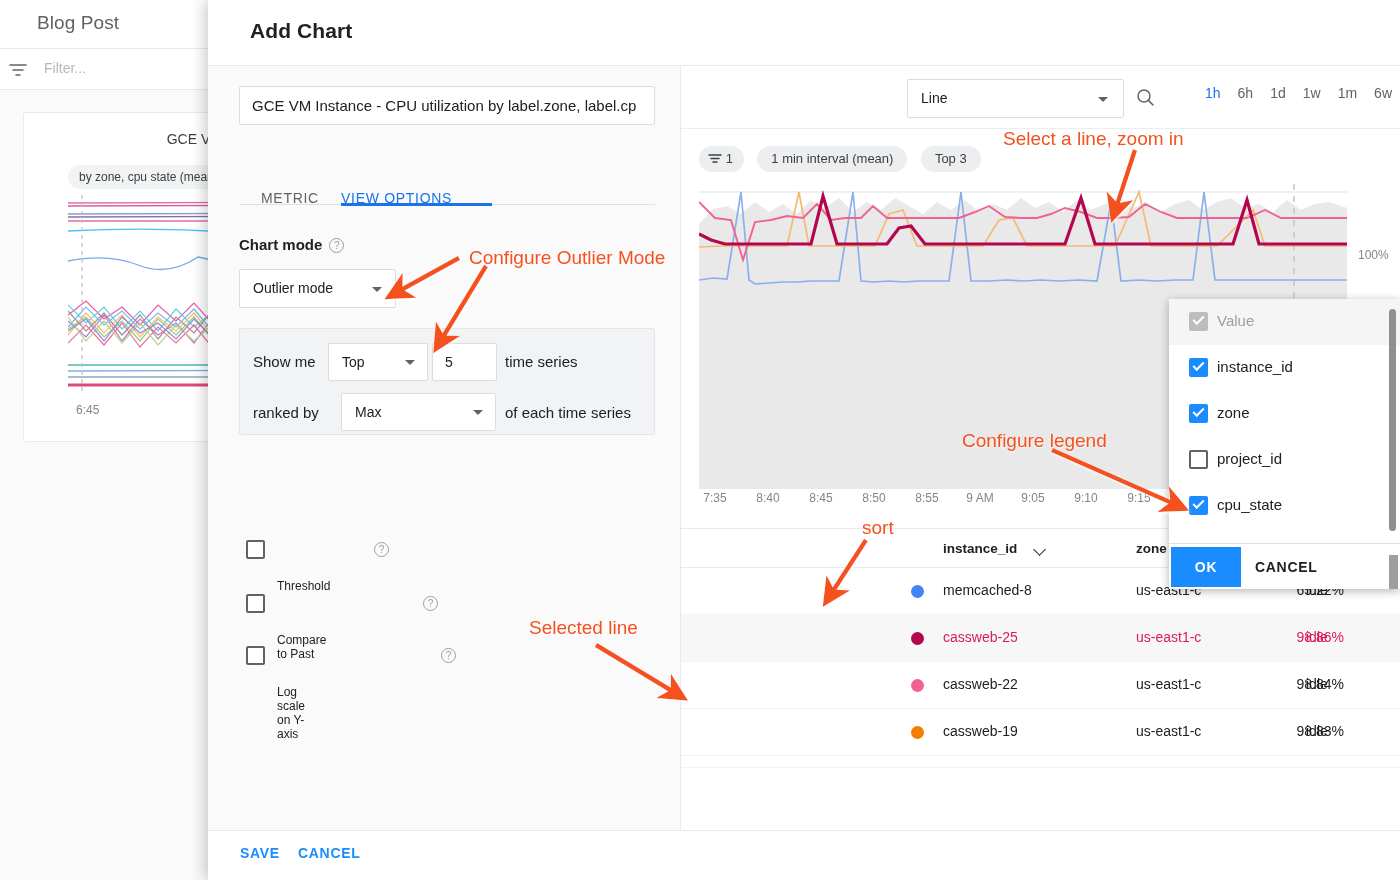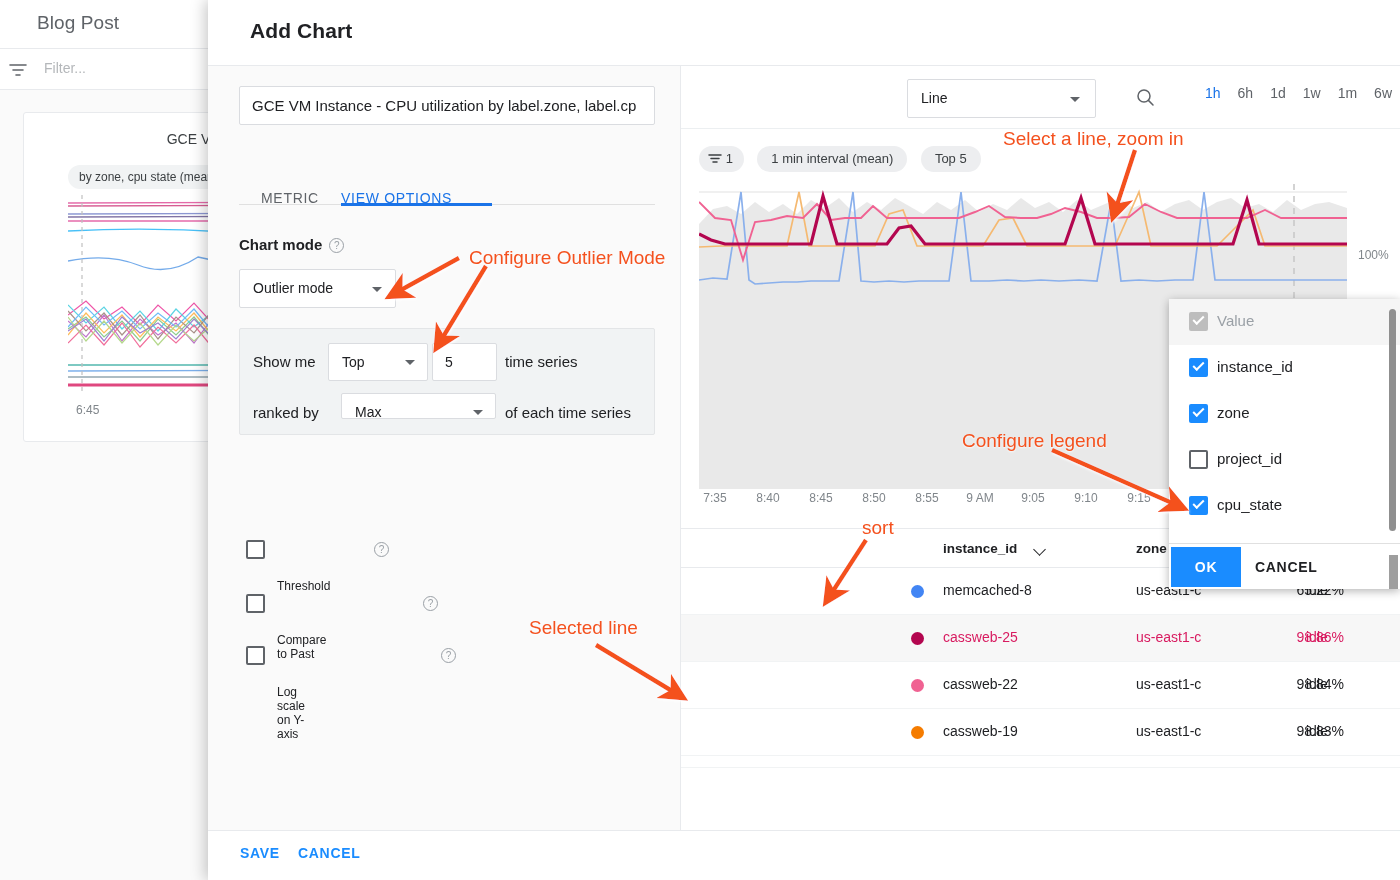--- a/index.html
+++ b/index.html
@@ -125,21 +125,21 @@
   .op-timeseries { left: 265px; top: 24px; }
   .op-rankedby { left: 13px; top: 75px; }
   .op-ofeach { left: 265px; top: 75px; }
   #top-select { left: 88px; top: 14px; width: 100px; height: 38px; line-height: 36px; }
   #top-select .caret { right: 12px; top: 16px; }
   #count-input {
     position: absolute; left: 192px; top: 14px; width: 65px; height: 38px;
     background: #fff; border: 1px solid #dadce0; border-radius: 2px;
     font-size: 14px; color: #202124; padding: 0 12px; font-family: inherit; outline: none;
   }
-  #rank-select { left: 101px; top: 64px; width: 155px; height: 26px; line-height: 36px; }
+  #rank-select { left: 101px; top: 64px; width: 155px; height: 38px; line-height: 36px; }
   #rank-select .caret { right: 12px; top: 16px; }
 
   .cb-row { position: absolute; left: 31px; height: 22px; }
   .cb-box {
     position: absolute; left: 7px; top: 0; width: 19px; height: 19px;
     border: 2px solid #5f6368; border-radius: 2px; background: #fff;
   }
   .cb-label { position: absolute; left: 38px; top: -1px; font-size: 12px; color: #202124; margin-top: 40px; }
   .cb-help { position: absolute; top: 2px; }
   #cb-threshold { top: 474px; }
@@ -160,21 +160,21 @@
   
   .right-pane {
     position: absolute; left: 473px; top: 65px; width: 719px; height: 765px;
     background: #ffffff; border-top: 1px solid #e8eaed;
   }
   .rp-toolbar {
     position: absolute; left: 0; top: 0; width: 719px; height: 63px;
     border-bottom: 1px solid #eceff1; background: #fff;
   }
   #chart-type-select {
-    left: 226px; top: 13px; width: 189px; height: 39px; line-height: 37px;
+    left: 226px; top: 13px; width: 217px; height: 39px; line-height: 37px;
     position: absolute;
   }
   #chart-type-select .caret { right: 15px; top: 17px; }
   .search-icon { position: absolute; left: 455px; top: 22px; }
   .ranges { position: absolute; right: 8px; top: 18px; }
   .range {
     display: inline-block; font-size: 14px; color: #5f6368; margin-left: 17px; cursor: pointer;
   }
   .range.active { color: #1a73e8; }
 
@@ -421,21 +421,21 @@
       <div class="chips">
         <span class="chip icon-chip">
           <span>
             <svg width="14" height="11" viewBox="0 0 14 11" style="vertical-align:-1px">
                 <path d="M1 2h12M3 5.5h8M5 9h4" stroke="#3c4043" stroke-width="1.5" stroke-linecap="round" fill="none"></path>
               </svg>
           </span>
           <span>1</span>
         </span>
         <span class="chip">1 min interval (mean)</span>
-        <span class="chip">Top 5</span>
+        <span class="chip">Top 3</span>
       </div>
 
       <svg class="plot-wrap" viewBox="0 0 648 305" preserveAspectRatio="none">
 
         <path d="M0 40 L14 25 L28 22 L42 30 L56 18 L70 28 L84 20 L98 30 L112 16 L126 24 L140 14 L154 28 L168 18 L182 26 L196 14 L210 22 L224 30 L238 18 L252 26 L266 16 L280 28 L294 20 L308 26 L322 14 L336 24 L350 18 L364 28 L378 16 L392 26 L406 20 L420 14 L434 24 L448 18 L462 28 L476 20 L490 16 L504 26 L518 18 L532 14 L546 24 L560 20 L574 28 L588 16 L602 26 L616 20 L630 18 L648 24 L648 305 L0 305 Z" fill="#dcdcdc" opacity="0.62"></path>
 
         <line x1="0" y1="8" x2="648" y2="8" stroke="#ebebeb" stroke-width="1.5"></line>
 
         <line x1="595" y1="0" x2="595" y2="305" stroke="#c9c9c9" stroke-width="1.6" stroke-dasharray="6 6"></line>
 

